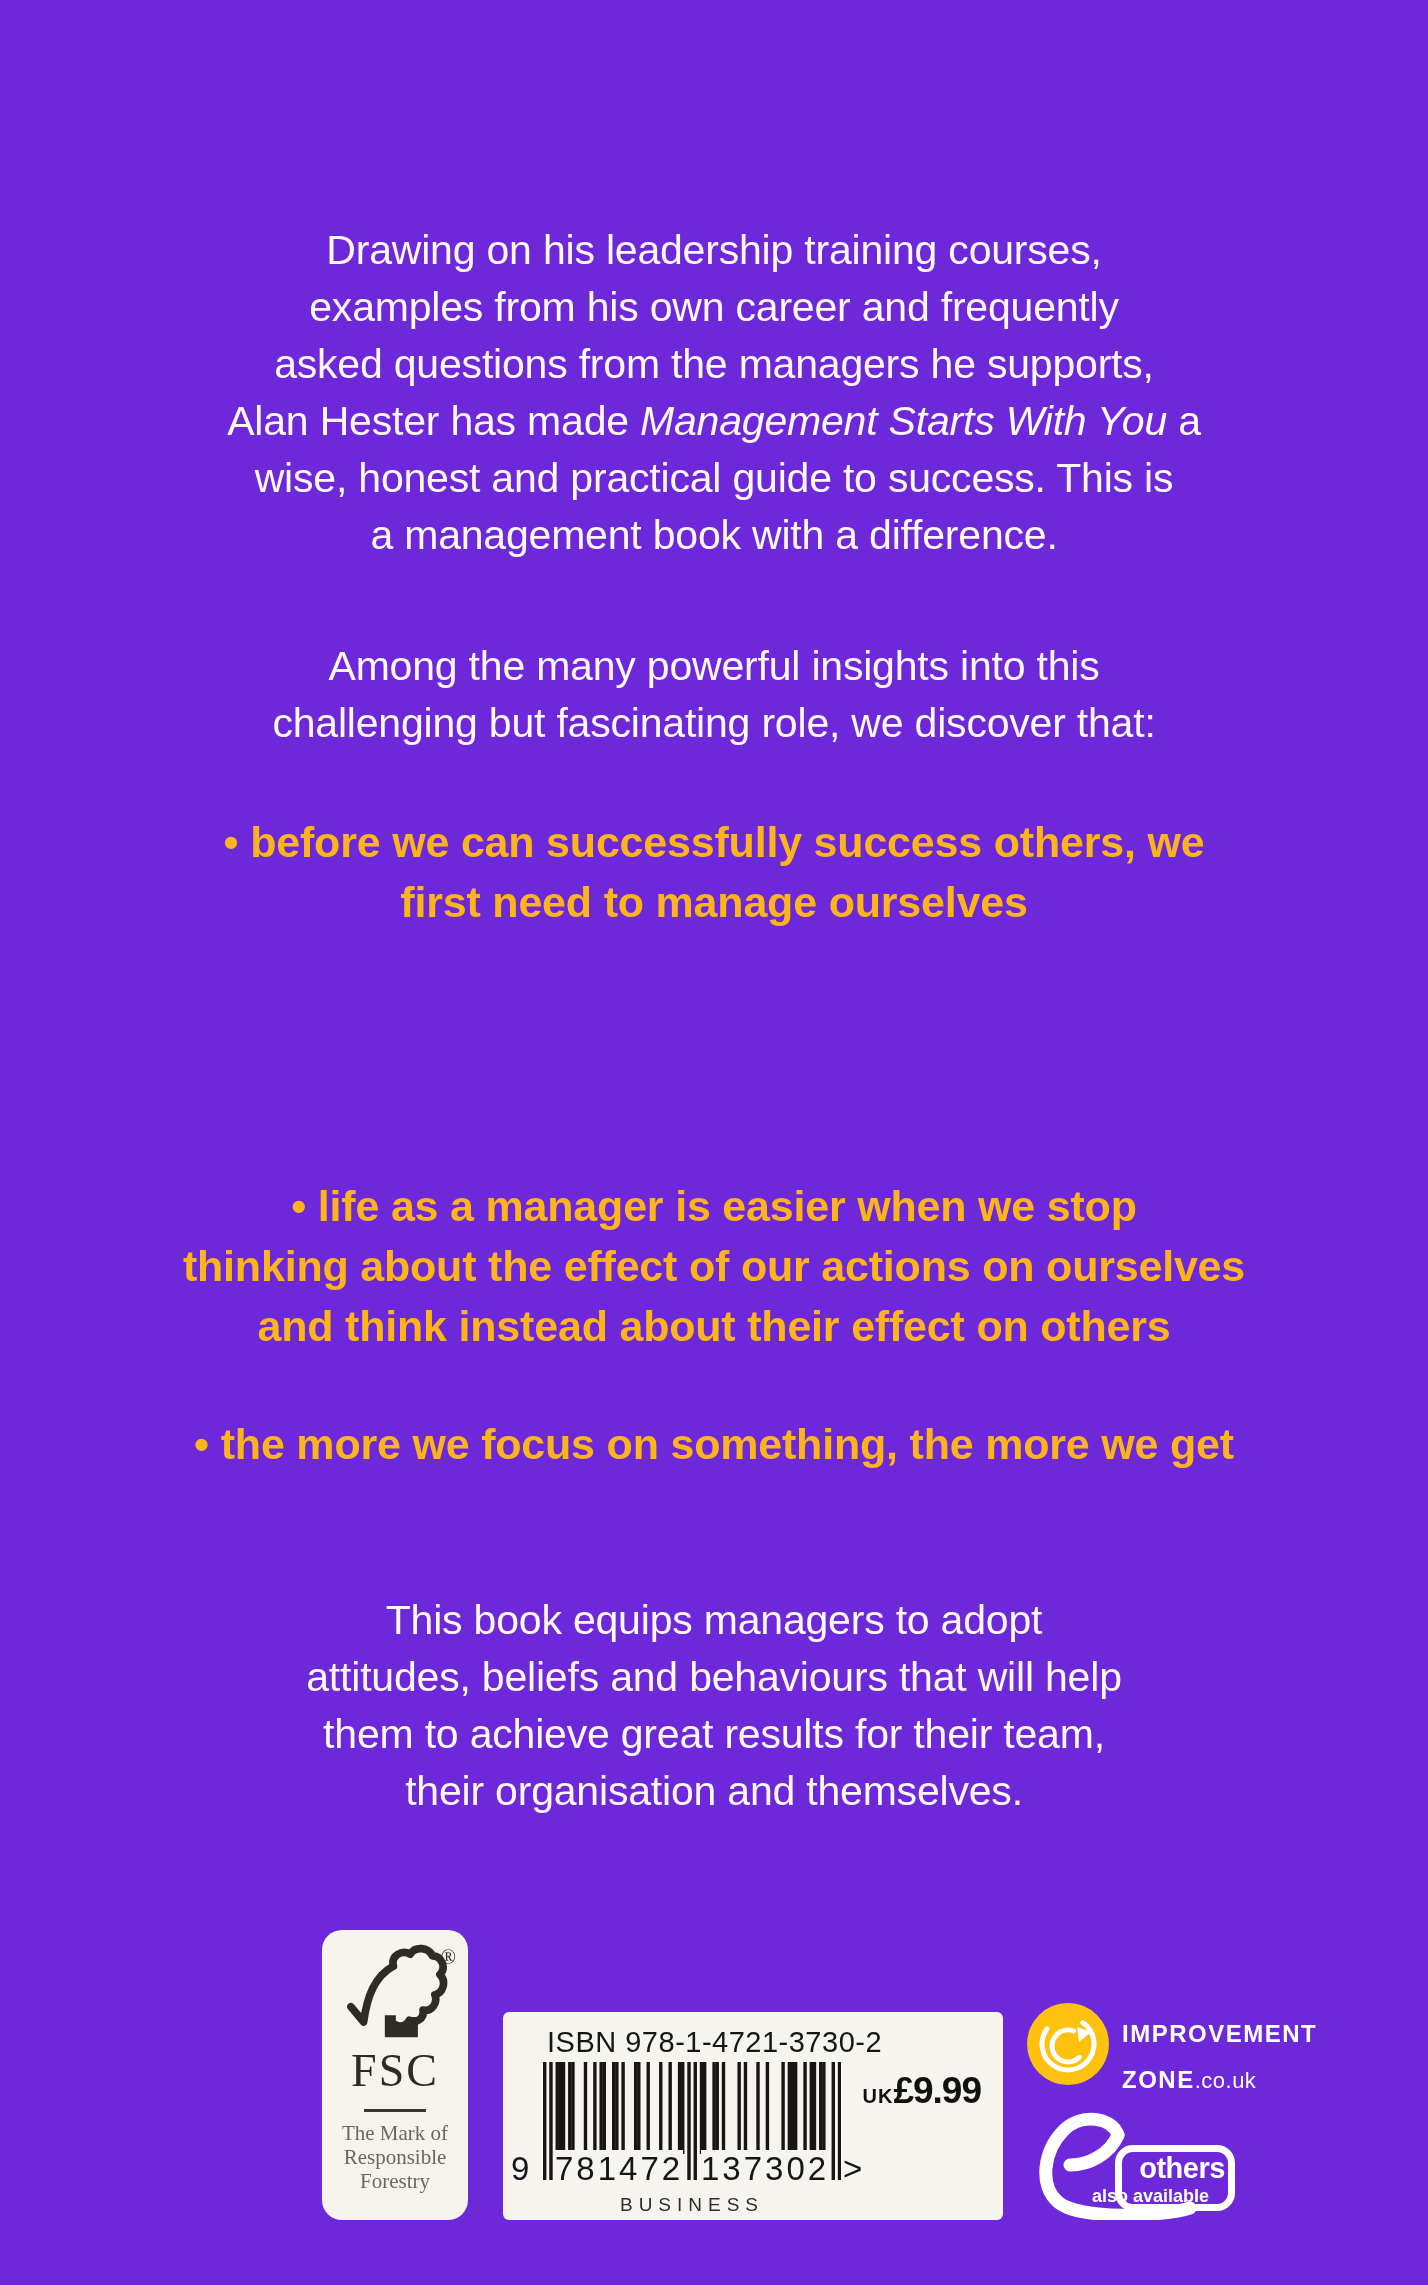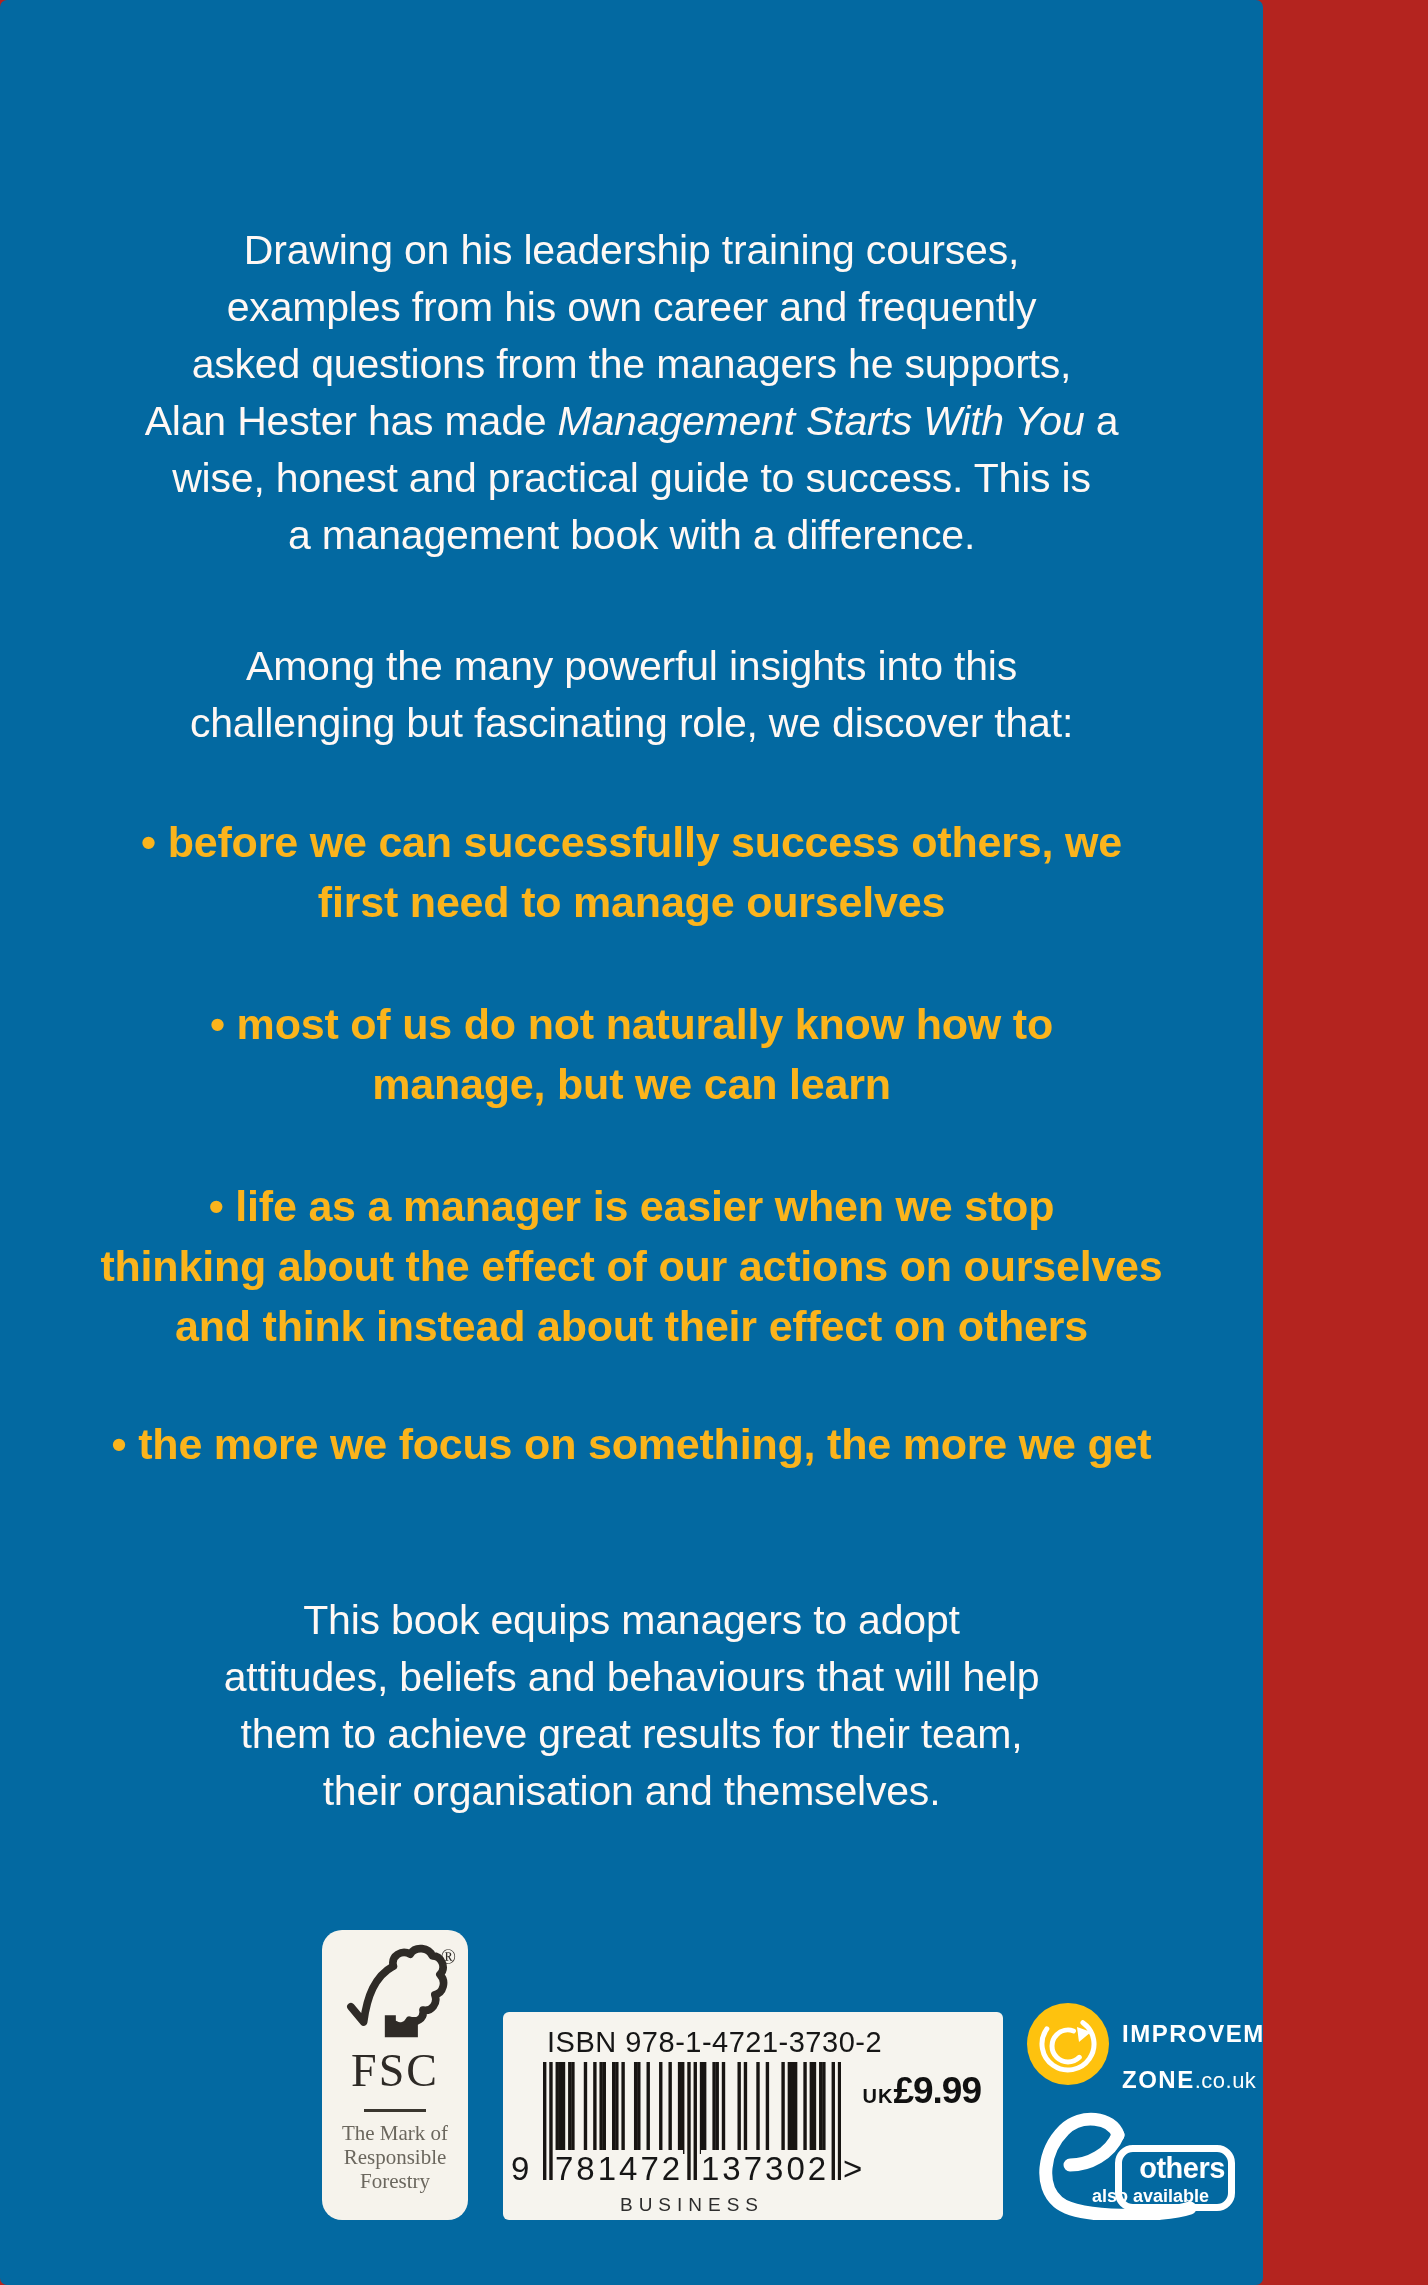--- a/index.html
+++ b/index.html
@@ -1,17 +1,17 @@
 <!DOCTYPE html>
 <html><head>
 <meta charset="utf-8">
 <style>
   html,body{margin:0;padding:0;}
   body{width:1428px;height:2285px;background:#b4241f;font-family:"Liberation Sans",sans-serif;}
-  .cover{position:relative;width:1263px;height:2285px;background:#0369a1;overflow:hidden;border-radius:7px;}
+  .cover{position:relative;width:1428px;height:2285px;background:#6d28d9;overflow:hidden;}
 
   
   .white-par{position:absolute;left:0;width:100%;text-align:center;
     color:#fff8f4;font-size:41px;line-height:57px;font-weight:400;letter-spacing:-0.2px;}
   .yellow-bullet{position:absolute;left:0;width:100%;text-align:center;
     color:#fbb41c;font-size:43px;line-height:60px;font-weight:700;letter-spacing:-0.2px;}
   .white-par i{font-style:italic;}
 
   
   .fsc-box{position:absolute;left:322px;top:1930px;width:146px;height:290px;
@@ -79,24 +79,20 @@
   <div class="white-par" style="top:638px">
     <div>Among the many powerful insights into this</div>
     <div>challenging but fascinating role, we discover that:</div>
   </div>
 
   <div class="yellow-bullet" style="top:812px">
     <div>• before we can successfully success others, we</div>
     <div>first need to manage ourselves</div>
   </div>
 
-  <div class="yellow-bullet" style="top:994px">
-    <div>• most of us do not naturally know how to</div>
-    <div>manage, but we can learn</div>
-  </div>
 
   <div class="yellow-bullet" style="top:1176px">
     <div>• life as a manager is easier when we stop</div>
     <div>thinking about the effect of our actions on ourselves</div>
     <div>and think instead about their effect on others</div>
   </div>
 
   <div class="yellow-bullet" style="top:1414px">
     <div>• the more we focus on something, the more we get</div>
   </div>

